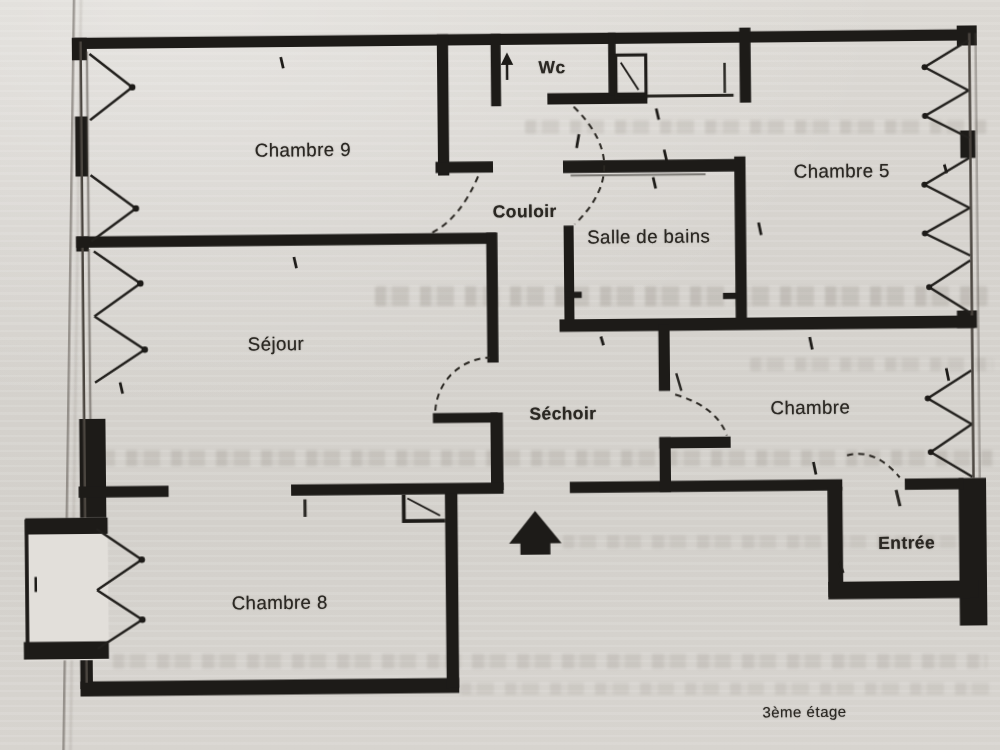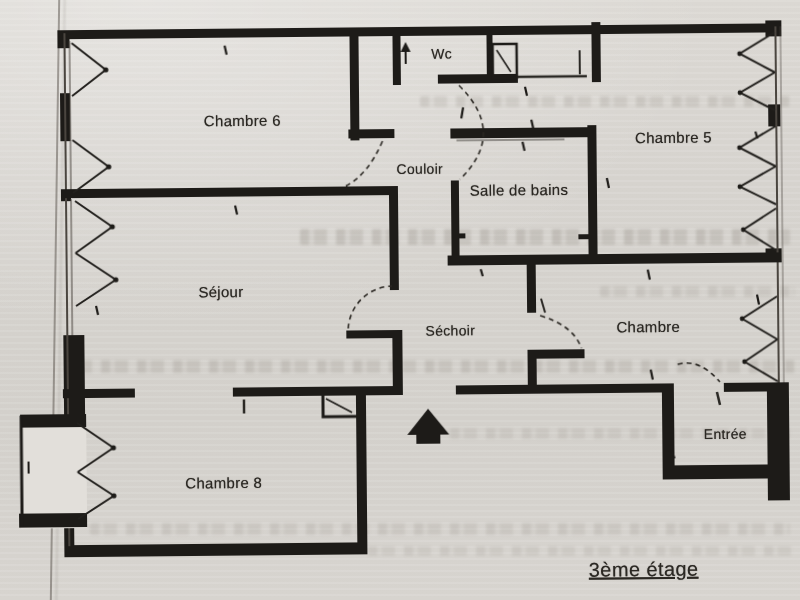--- a/index.html
+++ b/index.html
@@ -20,22 +20,22 @@
     background:repeating-linear-gradient(90deg,
       rgba(122,115,106,.38) 0 9px, rgba(122,115,106,.08) 9px 14px,
       rgba(122,115,106,.30) 14px 27px, rgba(122,115,106,0) 27px 36px);}
   .plan{position:absolute;left:0;top:0;width:800px;height:600px;transform:rotate(-0.55deg);}
   .plan svg{position:absolute;left:0;top:0;filter:blur(.3px);}
   .room-label{
     position:absolute;transform:translate(-50%,-50%);white-space:nowrap;
     color:#2b2823;font-size:15px;letter-spacing:.3px;
     text-shadow:0 0 1px rgba(43,40,35,.65);
   }
-  .small{font-size:14px;}
-  .floor-label{font-size:20px;letter-spacing:.4px;text-decoration:underline;}
+  .small{font-size:14px;font-weight:bold;}
+  .floor-label{font-size:12px;letter-spacing:.4px;}
 </style>
 </head>
 <body>
 
 <div id="stage">
 
   <div class="crease" style="left:54px"></div>
   <div class="crease2" style="left:60px"></div>
   <div class="bleed" style="left:420px;top:96px;width:370px;height:11px;opacity:.45"></div>
   <div class="bleed" style="left:300px;top:229px;width:490px;height:16px;opacity:.60"></div>
@@ -183,25 +183,25 @@
         <line x1="650" y1="372" x2="652" y2="382"></line>
         <line x1="481" y1="270" x2="483" y2="277"></line>
         <line x1="648" y1="272" x2="650" y2="282"></line>
         <line x1="757" y1="298" x2="759" y2="308"></line>
         <line x1="757" y1="135" x2="759" y2="142"></line>
         <line x1="96" y1="303" x2="98" y2="312"></line>
         <line x1="670" y1="452" x2="673" y2="461"></line>
       </g>
     </svg>
 
-    <span class="room-label" style="left:244px;top:119px">Chambre 6</span>
+    <span class="room-label" style="left:244px;top:119px">Chambre 9</span>
     <span class="room-label" style="left:675px;top:140px">Chambre 5</span>
     <span class="room-label small" style="left:444px;top:54px">Wc</span>
     <span class="room-label small" style="left:421px;top:169px">Couloir</span>
     <span class="room-label" style="left:520px;top:191px">Salle de bains</span>
-    <span class="room-label" style="left:221px;top:290px">Séjour</span>
+    <span class="room-label" style="left:221px;top:274px">Séjour</span>
     <span class="room-label small" style="left:450px;top:331px">Séchoir</span>
     <span class="room-label" style="left:648px;top:329px">Chambre</span>
     <span class="room-label" style="left:222px;top:481px">Chambre 8</span>
     <span class="room-label small" style="left:724px;top:437px">Entrée</span>
     <span class="room-label floor-label" style="left:641px;top:572px">3ème étage</span>
   </div>
 </div>
 
 </body></html>

